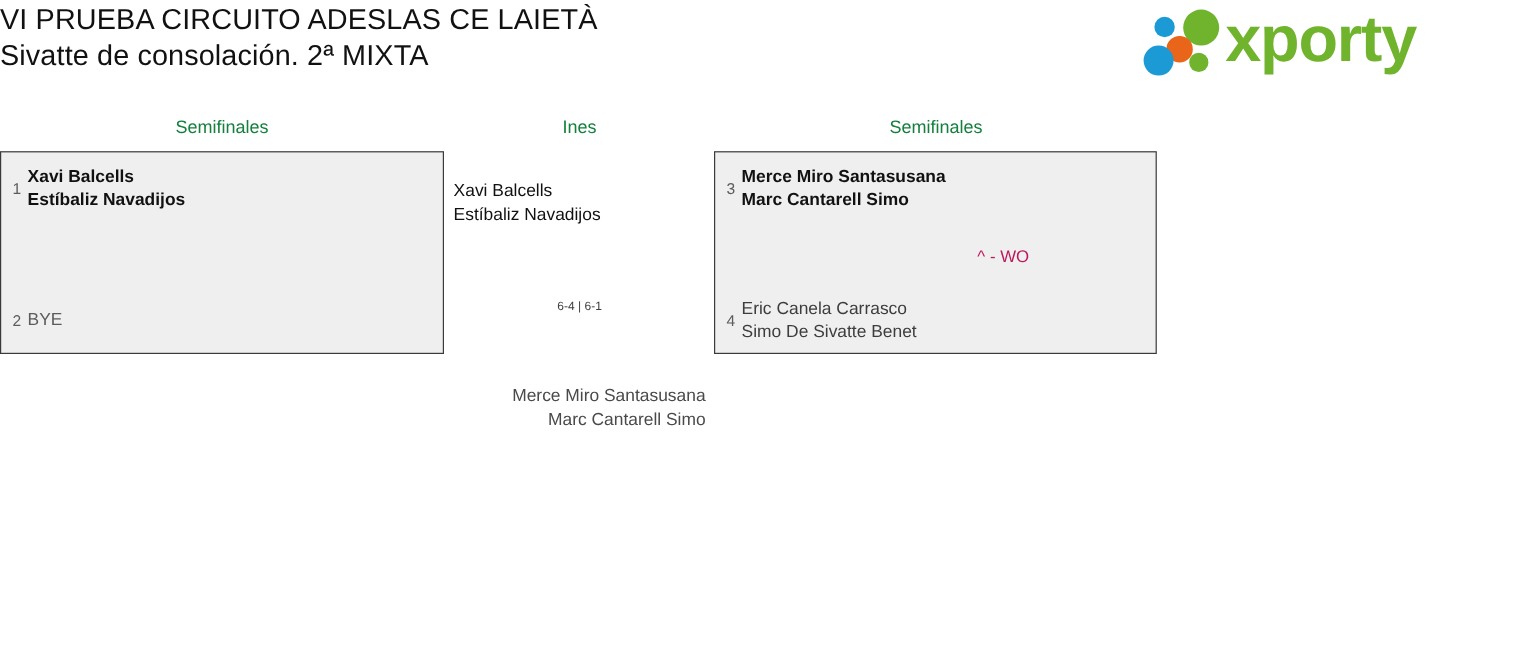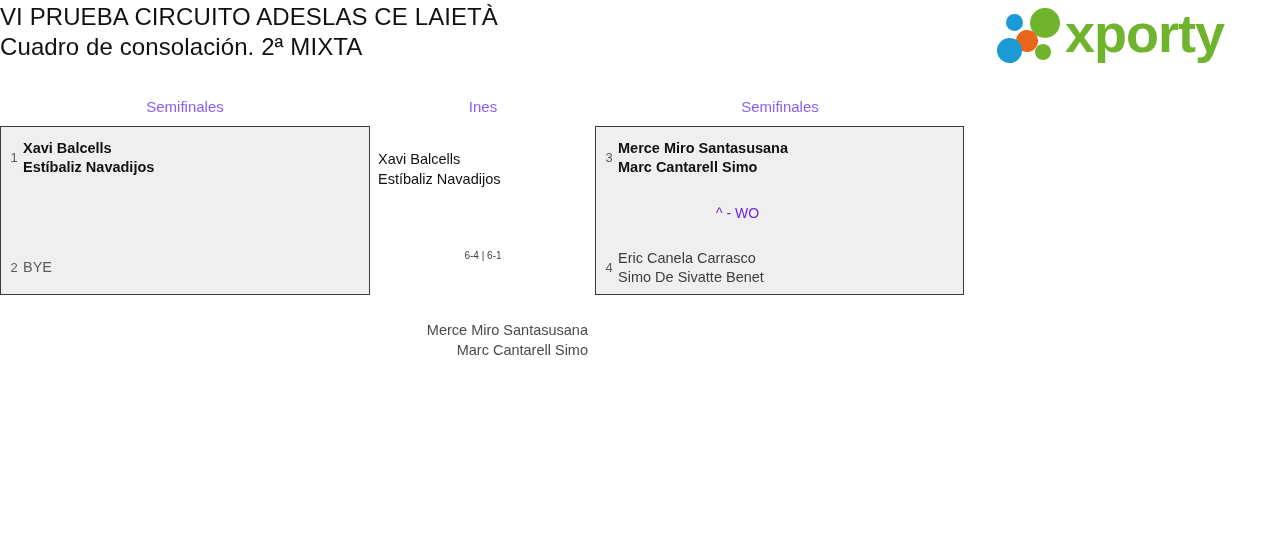--- a/index.html
+++ b/index.html
@@ -16,21 +16,20 @@
     overflow: hidden;
     -webkit-font-smoothing: antialiased;
   }
 
   
   .page-header {
     position: absolute;
     left: 0; top: 0;
     width: 1204px;
     height: 80px;
-    padding-left: 44px;
   }
   .title-block {
     position: absolute;
     left: 0;
     top: 2px;
     width: 780px;
   }
   .title-line1 {
     font-size: 24px;
     line-height: 30px;
@@ -108,21 +107,21 @@
     position: absolute;
     left: 0; top: 0;
     width: 1280px;
     height: 547px;
   }
   .round-header {
     position: absolute;
     font-size: 15px;
     line-height: 20px;
     font-weight: 400;
-    color: #8b5cf6;
+    color: #15803d;
     text-align: center;
     white-space: nowrap;
   }
   .rh-left   { left: 85px;  top: 97px; width: 200px; }
   .rh-mid    { left: 383px; top: 97px; width: 200px; }
   .rh-right  { left: 680px; top: 97px; width: 200px; }
 
   .match-box {
     position: absolute;
     background: #efefef;
@@ -170,21 +169,22 @@
   .slot-1 { left: 4px; top: 12px;  width: 360px; }
   .slot-2 { left: 4px; top: 131px; width: 360px; }
   
   .slot-3 { left: 4px; top: 12px;  width: 360px; }
   .slot-4 { left: 4px; top: 122px; width: 360px; }
 
   .score-inbox {
     position: absolute;
     font-size: 14px;
     line-height: 18px;
-    color: #6d28d9;
+    color: #be185d;
+    text-align: center;
     white-space: nowrap;
   }
   .score-right { left: 120px; top: 77px; width: 240px; }
 
   
   .final-col {
     position: absolute;
     left: 378px;
     top: 150px;
     width: 210px;
@@ -220,21 +220,21 @@
     white-space: nowrap;
   }
 </style>
 </head>
 <body>
 
 <div class="page-header">
 
   <div class="title-block">
     <div class="title-line1">VI PRUEBA CIRCUITO ADESLAS CE LAIETÀ</div>
-    <div class="title-line2">Cuadro de consolación. 2ª MIXTA</div>
+    <div class="title-line2">Sivatte de consolación. 2ª MIXTA</div>
   </div>
 
   <div class="logo">
     <div class="logo-dots">
       <span class="dot dot-blue-small"></span>
       <span class="dot dot-green-large"></span>
       <span class="dot dot-orange"></span>
       <span class="dot dot-blue-large"></span>
       <span class="dot dot-green-small"></span>
     </div>

